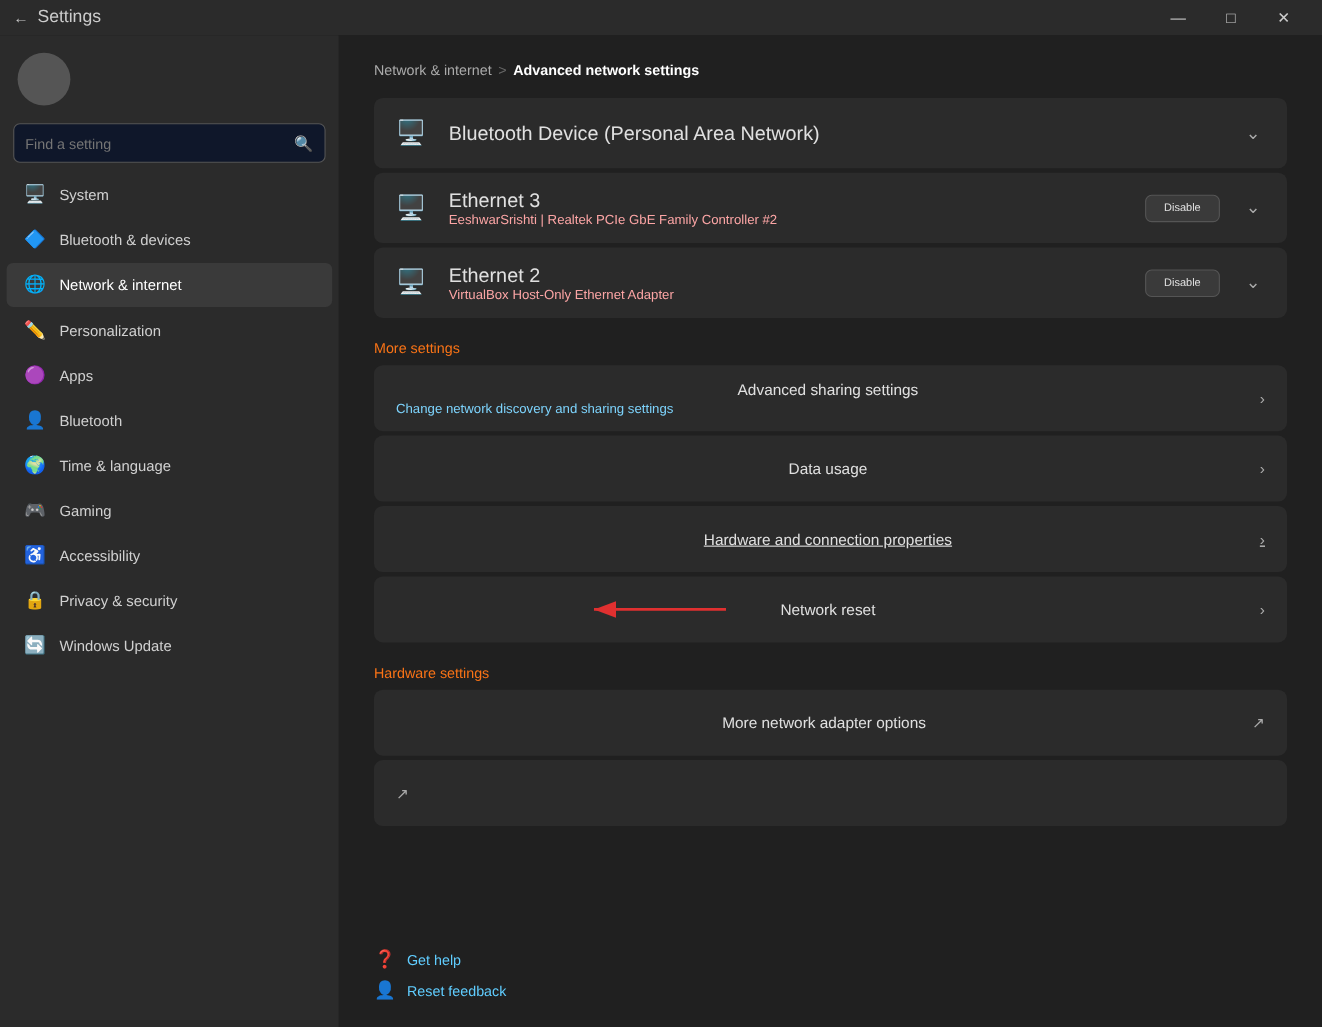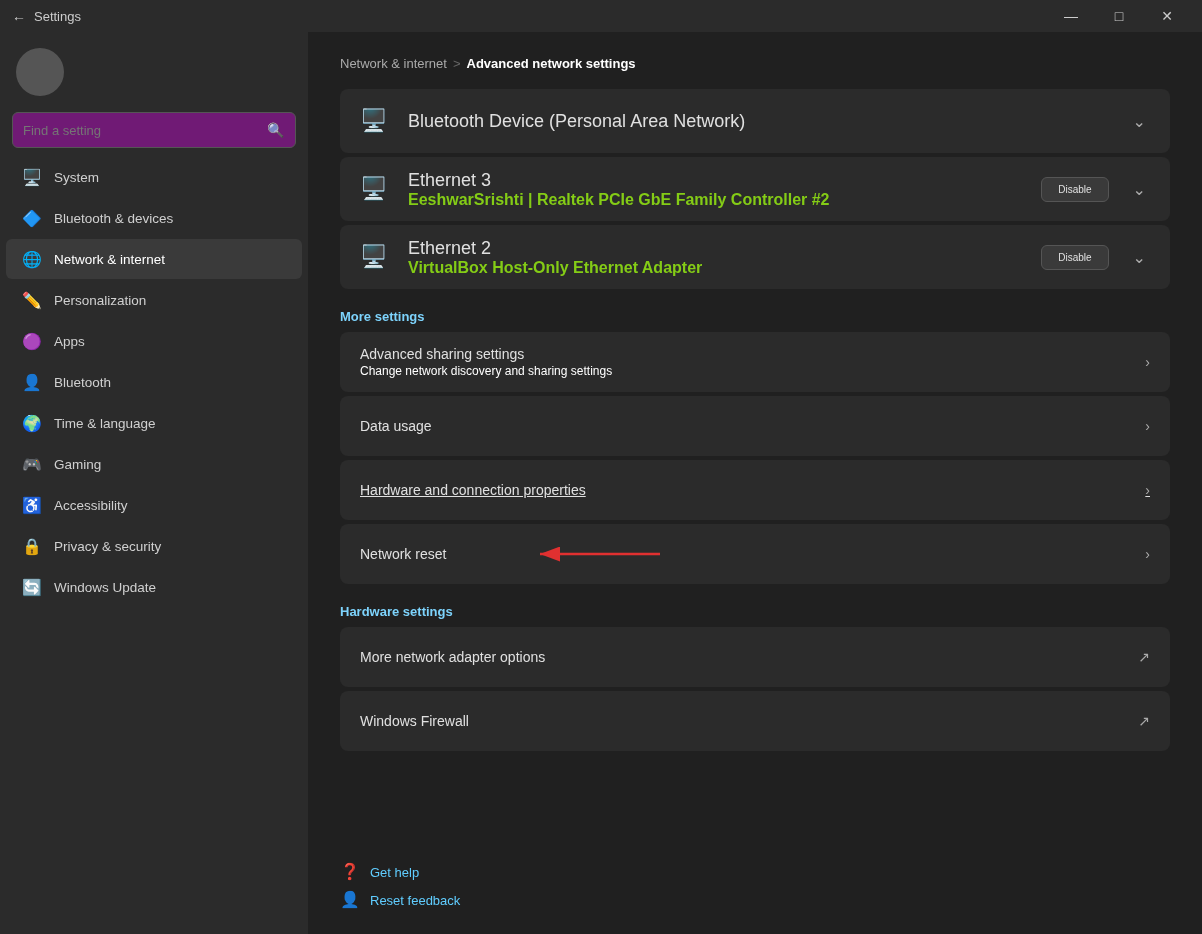--- a/index.html
+++ b/index.html
@@ -23,21 +23,21 @@
       padding: 0 12px;
       flex-shrink: 0;
       justify-content: space-between;
     }
     .title-bar-left {
       display: flex;
       align-items: center;
       gap: 8px;
     }
     .title-bar-title {
-      font-size: 13px;
+      font-size: 16px;
       color: #ccc;
     }
     .title-bar-controls {
       display: flex;
       gap: 2px;
     }
     .title-bar-btn {
       width: 46px;
       height: 32px;
       background: transparent;
@@ -77,21 +77,21 @@
     .avatar {
       width: 48px;
       height: 48px;
       border-radius: 50%;
       background: #555;
       flex-shrink: 0;
     }
 
     .search-box {
       margin: 4px 12px 8px 12px;
-      background: #701a75;
+      background: #0f172a;
       border: 1px solid #555;
       border-radius: 6px;
       display: flex;
       align-items: center;
       padding: 0 10px;
       height: 36px;
     }
     .search-box input {
       background: transparent;
       border: none;
@@ -174,21 +174,21 @@
       min-height: 64px;
     }
     .adapter-icon {
       font-size: 22px;
       width: 36px;
       text-align: center;
       flex-shrink: 0;
     }
     .adapter-info { flex: 1; }
     .adapter-name { font-size: 18px; font-weight: 500; color: #e0e0e0; }
-    .adapter-desc { font-size: 16px; color: #84cc16; font-weight: bold; }
+    .adapter-desc { font-size: 12px; color: #fca5a5; }
     .adapter-btn {
       background: #3a3a3a;
       border: 1px solid #555;
       border-radius: 6px;
       color: #e0e0e0;
       padding: 6px 16px;
       font-size: 10px;
       cursor: pointer;
       flex-shrink: 0;
     }
@@ -196,42 +196,42 @@
       background: transparent;
       border: none;
       color: #aaa;
       font-size: 16px;
       cursor: pointer;
       padding: 4px 8px;
     }
 
     .section-heading {
       font-size: 13px;
-      font-weight: 700;
-      color: #7dd3fc;
+      font-weight: 400;
+      color: #f97316;
       margin: 20px 0 8px 0;
       text-transform: none;
     }
 
     .settings-row {
       background: #2b2b2b;
       border-radius: 8px;
       margin-bottom: 4px;
       display: flex;
       align-items: center;
       padding: 14px 20px;
       cursor: pointer;
       min-height: 60px;
       position: relative;
     }
     .settings-row.two-line { padding: 10px 20px; }
 
     .row-text { flex: 1; }
-    .row-title { font-size: 14px; color: #e0e0e0; }
-    .row-subtitle { font-size: 12px; color: #ffffff; margin-top: 2px; }
+    .row-title { font-size: 14px; color: #e0e0e0; text-align: center; }
+    .row-subtitle { font-size: 12px; color: #7dd3fc; margin-top: 2px; }
 
     .chevron {
       color: #aaa;
       font-size: 14px;
       flex-shrink: 0;
     }
     .external-icon {
       color: #aaa;
       font-size: 14px;
       flex-shrink: 0;
@@ -428,23 +428,20 @@
 
       <div class="section-heading">Hardware settings</div>
       <div id="related-settings-list">
           <div class="settings-row">
     <div class="row-text">
       <div class="row-title">More network adapter options</div>
     </div>
     <span class="external-icon">↗</span>
   </div>
           <div class="settings-row">
-    <div class="row-text">
-      <div class="row-title">Windows Firewall</div>
-    </div>
     <span class="external-icon">↗</span>
   </div>
         </div>
 
     </div>
 
     <div class="footer-links" id="footer-links">
         <div class="footer-link">
     <span class="footer-link-icon">❓</span>
     <span>Get help</span>

